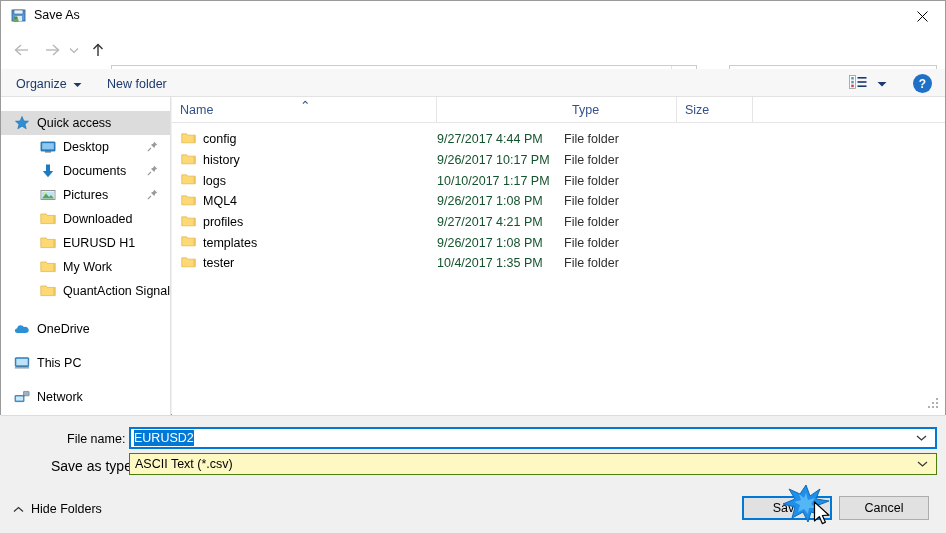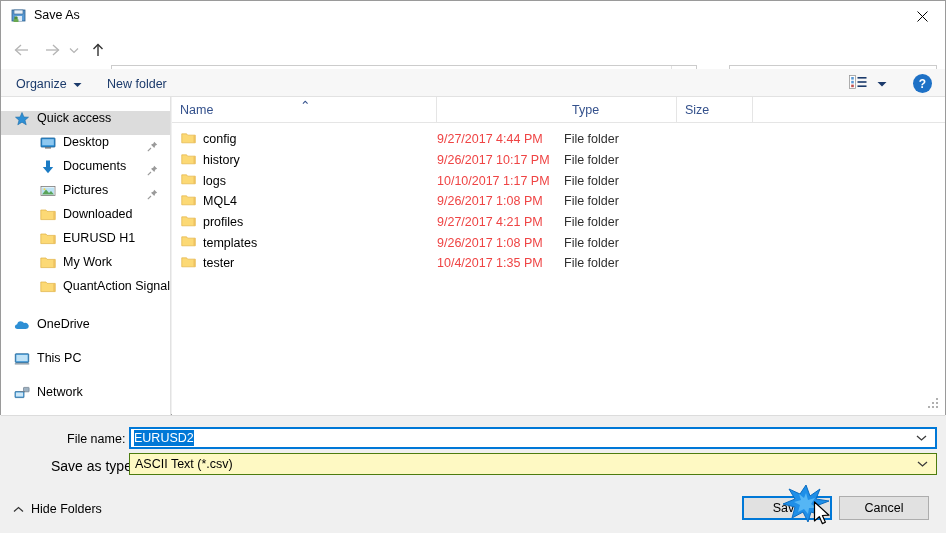--- a/index.html
+++ b/index.html
@@ -111,21 +111,21 @@
 
   
   #sidebar {
     position: absolute; left: 0; top: 96px; width: 170px; height: 318px;
     background: #ffffff;
     border-right: 1px solid #e2e2e2;
     overflow: hidden;
   }
   .side-item {
     position: relative; height: 24px;
-    display: flex; align-items: flex-start;
+    display: flex; align-items: center;
     font-size: 12.5px; color: #000;
     white-space: nowrap;
   }
   .side-item.selected { background: #dcdcdc; }
   .side-icon {
     width: 18px; height: 16px;
     display: flex; align-items: center; justify-content: center;
     flex: 0 0 18px;
   }
   .side-label { margin-left: 6px; }
@@ -158,21 +158,21 @@
   #col-pad  { left: 581px; width: 192px; border-right: none; }
   #sort-caret { position: absolute; left: 128px; top: 1px; }
 
   .frow {
     position: relative; height: 20px;
     display: flex; align-items: center;
     font-size: 12.5px; color: #000;
   }
   .f-icon { position: absolute; left: 9px; top: 2px; }
   .f-name { position: absolute; left: 31px; }
-  .f-date { position: absolute; left: 265px; color: #ef4444; }
+  .f-date { position: absolute; left: 265px; color: #14532d; }
   .f-type { position: absolute; left: 392px; color: #2f2f2f; }
   .f-size { position: absolute; left: 505px; color: #2f2f2f; }
 
   
   #bottom {
     position: absolute; left: 0; top: 414px; width: 944px; height: 117px;
     background: #f0f0f0;
     border-top: 1px solid #dcdcdc;
   }
   #lbl-filename {

